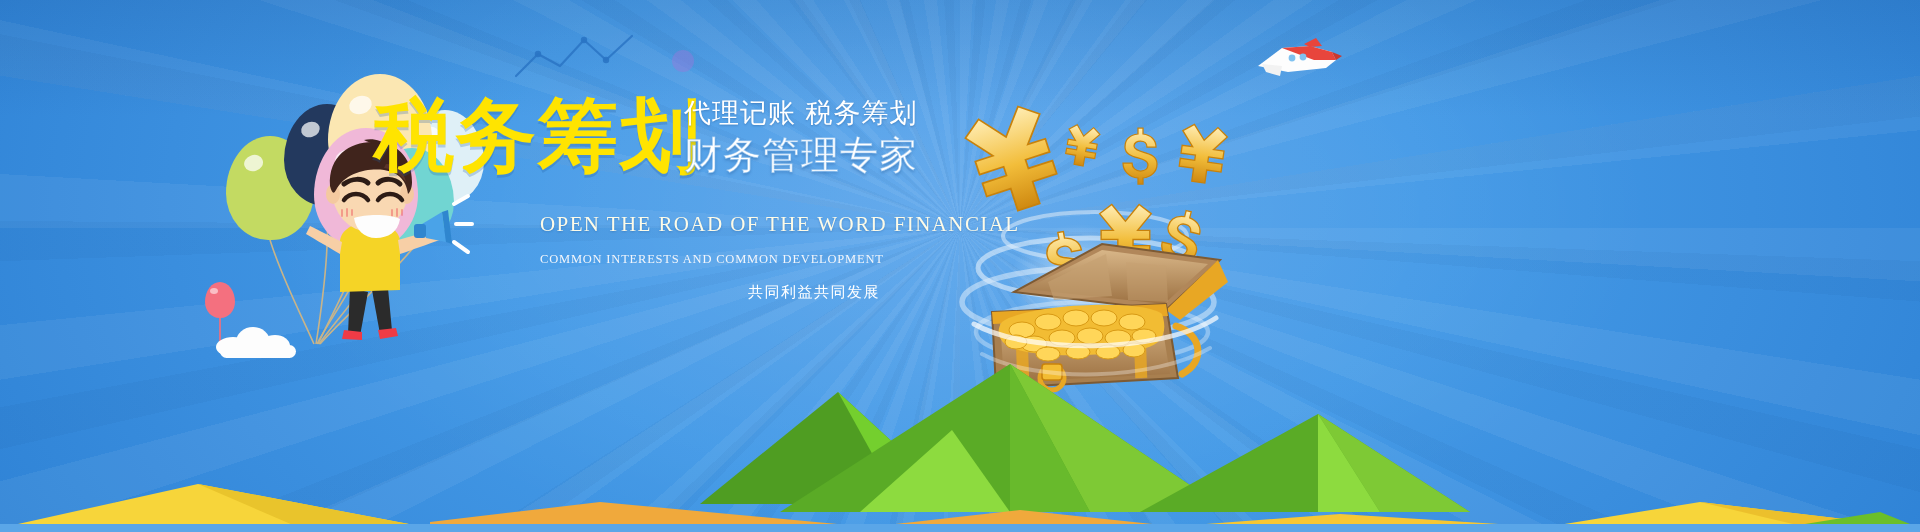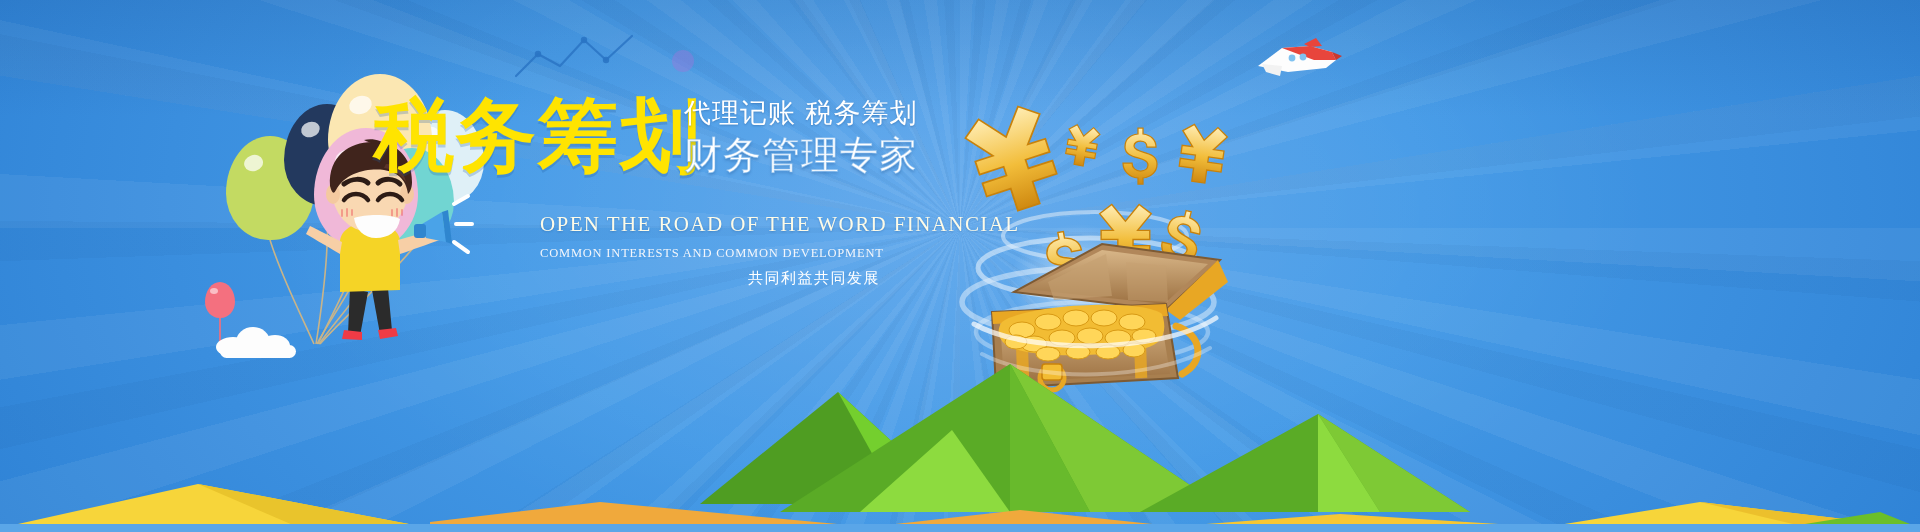--- a/index.html
+++ b/index.html
@@ -81,23 +81,23 @@
     font-family:"DejaVu Sans","Liberation Sans",sans-serif;
     -webkit-text-stroke:1px rgba(120,180,235,.55);
     text-shadow:0 2px 3px rgba(20,70,130,.35);
     margin-top:2px;
   }
 
   .eng-block { position:absolute; left:540px; top:212px; width:340px; text-align:right; }
   .eng1 { font-family:"Liberation Serif","DejaVu Serif",serif; font-size:21px; letter-spacing:1.4px;
           color:#fdfbe8; text-shadow:0 1px 2px rgba(20,70,130,.30); white-space:nowrap; }
   .eng2 { font-family:"Liberation Serif","DejaVu Serif",serif; font-size:12.5px; letter-spacing:.8px;
-          color:#f3f6fb; margin-top:9px; white-space:nowrap; }
+          color:#f3f6fb; margin-top:15px; white-space:nowrap; }
   .cn3  { font-family:"DejaVu Sans","Liberation Sans",sans-serif; font-size:15px; letter-spacing:1.5px;
-          color:#ffffff; margin-top:8px; white-space:nowrap; }
+          color:#ffffff; margin-top:16px; white-space:nowrap; }
 
   
   .chartline { position:absolute; left:514px; top:32px; width:120px; height:52px; }
   .dot-purple { position:absolute; left:672px; top:50px; width:22px; height:22px; border-radius:50%;
     background:rgba(150,120,220,.45); }
 
   
   .treasure { position:absolute; left:930px; top:96px; width:330px; height:300px; }
 
   

